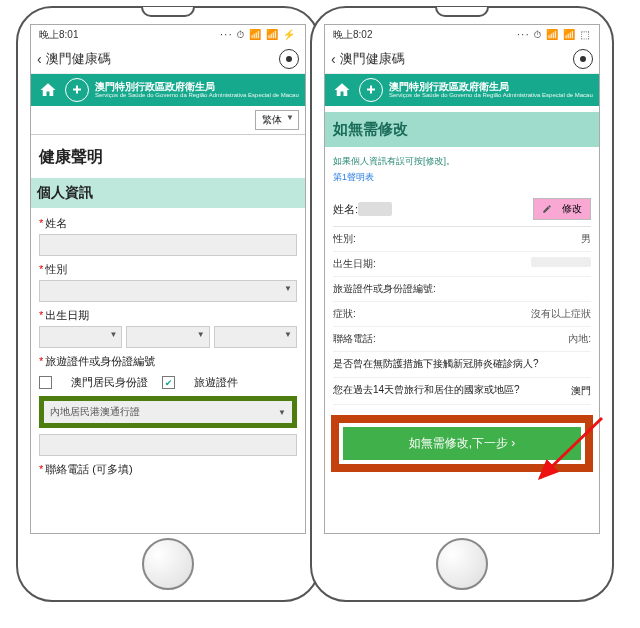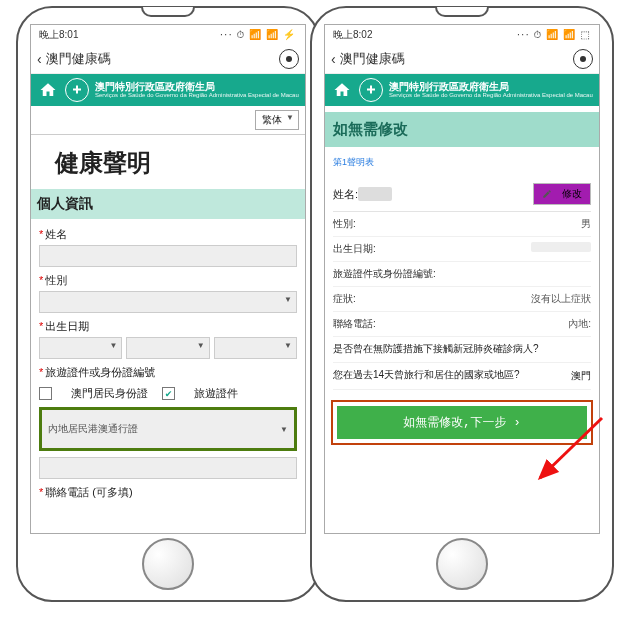--- a/index.html
+++ b/index.html
@@ -22,49 +22,49 @@
   .org .home svg{width:22px;height:18px;fill:#fff;}
   .org .badge{width:22px;height:22px;border:1.5px solid #fff;border-radius:50%;display:flex;align-items:center;justify-content:center;}
   .org .badge svg{width:12px;height:12px;fill:#fff;}
   .org .txt{flex:1;line-height:1.1;}
   .org .txt .l1{font-size:10px;font-weight:bold;}
   .org .txt .l2{font-size:6px;opacity:.9;}
   .langrow{display:flex;justify-content:flex-end;padding:4px 6px;border-bottom:1px solid #ccc;}
   .langsel{font-size:10px;border:1px solid #aaa;background:#fff;padding:2px 16px 2px 6px;position:relative;}
   .langsel:after{content:"▼";position:absolute;right:4px;top:2px;font-size:8px;color:#555;}
   .body{padding:6px 8px;}
-  h1.big{font-size:24px;margin:6px 16px 10px;font-weight:700;}
+  h1.big{font-size:16px;margin:6px 0 10px;font-weight:700;}
   .secthdr{background:#bfe8dc;padding:6px 6px;font-size:14px;font-weight:600;margin:0 -8px 8px;}
   .lbl{font-size:11px;margin:6px 0 3px;}
   .req{color:#d00;margin-right:2px;}
   .inp{height:20px;background:#eee;border:1px solid #ccc;}
   .row3{display:flex;gap:4px;}
   .row3 .sel{flex:1;height:20px;background:#eee;border:1px solid #ccc;position:relative;}
   .row3 .sel:after{content:"▼";position:absolute;right:4px;top:3px;font-size:8px;color:#555;}
   .cbrow{display:flex;gap:14px;align-items:center;margin:6px 0;}
   .cb{display:flex;align-items:center;gap:19px;}
   .cb .box{width:11px;height:11px;border:1px solid #777;display:flex;align-items:center;justify-content:center;font-size:9px;color:#17a98d;}
-  .selwide{height:22px;background:#eee;border:3px solid #4d7c0f;display:flex;align-items:center;justify-content:space-between;padding:8px 6px;font-size:10px;color:#555;}
+  .selwide{height:22px;background:#eee;border:5px solid #4d7c0f;display:flex;align-items:center;justify-content:space-between;padding:0 6px;font-size:10px;color:#555;}
   .selwide:after{content:"▼";font-size:8px;color:#555;}
   
   .reviewhdr{background:#9fdccb;color:#1a6b59;font-size:15px;font-weight:700;padding:8px;margin:0 -8px 8px;}
   .hint{color:#2a8a73;font-size:9px;margin:2px 0;}
   .link{color:#2a7de0;font-size:9px;margin-bottom:8px;display:inline-block;}
   .namerow{display:flex;align-items:center;justify-content:space-between;padding:6px 0;border-bottom:1px solid #e3e3e3;}
   .namerow .nl{display:flex;align-items:center;}
   .nl .blur{width:34px;height:14px;background:#ddd;border-radius:2px;}
-  .editbtn{border:1px solid #bbb;background:#a21caf;font-size:10px;padding:3px 8px;display:flex;align-items:center;gap:10px;}
+  .editbtn{border:1px solid #bbb;background:#f9a8d4;font-size:10px;padding:3px 8px;display:flex;align-items:center;gap:10px;}
   .editbtn svg{width:10px;height:10px;fill:#555;}
   .kv{display:flex;justify-content:space-between;padding:5px 0;border-bottom:1px solid #f0f0f0;font-size:10px;}
   .kv .k{color:#333;}
   .kv .v{color:#555;}
   .kv .v.blur{width:60px;height:10px;background:#eee;border-radius:2px;display:inline-block;}
   .q{display:flex;justify-content:space-between;padding:6px 0;border-bottom:1px solid #f0f0f0;font-size:10px;gap:8px;}
   .q .qt{flex:1;line-height:1.25;}
-  .cta-wrap{border:2px solid #c2410c;padding:4px;margin:10px -2px 0;font-family:Liberation Mono, monospace;}
+  .cta-wrap{border:8px solid #c2410c;padding:4px;margin:10px -2px 0;}
   .cta{background:#3fb04a;color:#fff;text-align:center;padding:8px 0;font-size:12px;}
   
   .arrow{position:absolute;pointer-events:none;}
   .arrow svg{overflow:visible;}
 </style>
 </head>
 <body>
 <div class="stage">
 
 <div class="phone left">
@@ -158,20 +158,21 @@
               <path d="M10 3h4v6h6v4h-6v6h-4v-6H4v-4h6z"></path>
             </svg>
           </span>
       <span class="txt">
         <div class="l1">澳門特別行政區政府衛生局</div>
         <div class="l2">Serviços de Saúde do Governo da Região Administrativa Especial de Macau</div>
       </span>
     </div>
     <div class="body">
       <div class="reviewhdr">如無需修改</div>
+      <div class="hint">如果個人資訊有誤可按[修改]。</div>
       <span class="link">第1聲明表</span>
 
       <div class="namerow">
         <span class="nl">
           <span>姓名:</span>
           <span class="blur"></span>
         </span>
         <button class="editbtn">
           <svg viewBox="0 0 24 24">
                 <path d="M3 17.25V21h3.75L17.8 9.94l-3.75-3.75L3 17.25zM20.7 7.04a1 1 0 0 0 0-1.41l-2.34-2.34a1 1 0 0 0-1.41 0l-1.83 1.83 3.75 3.75 1.83-1.83z"></path>

